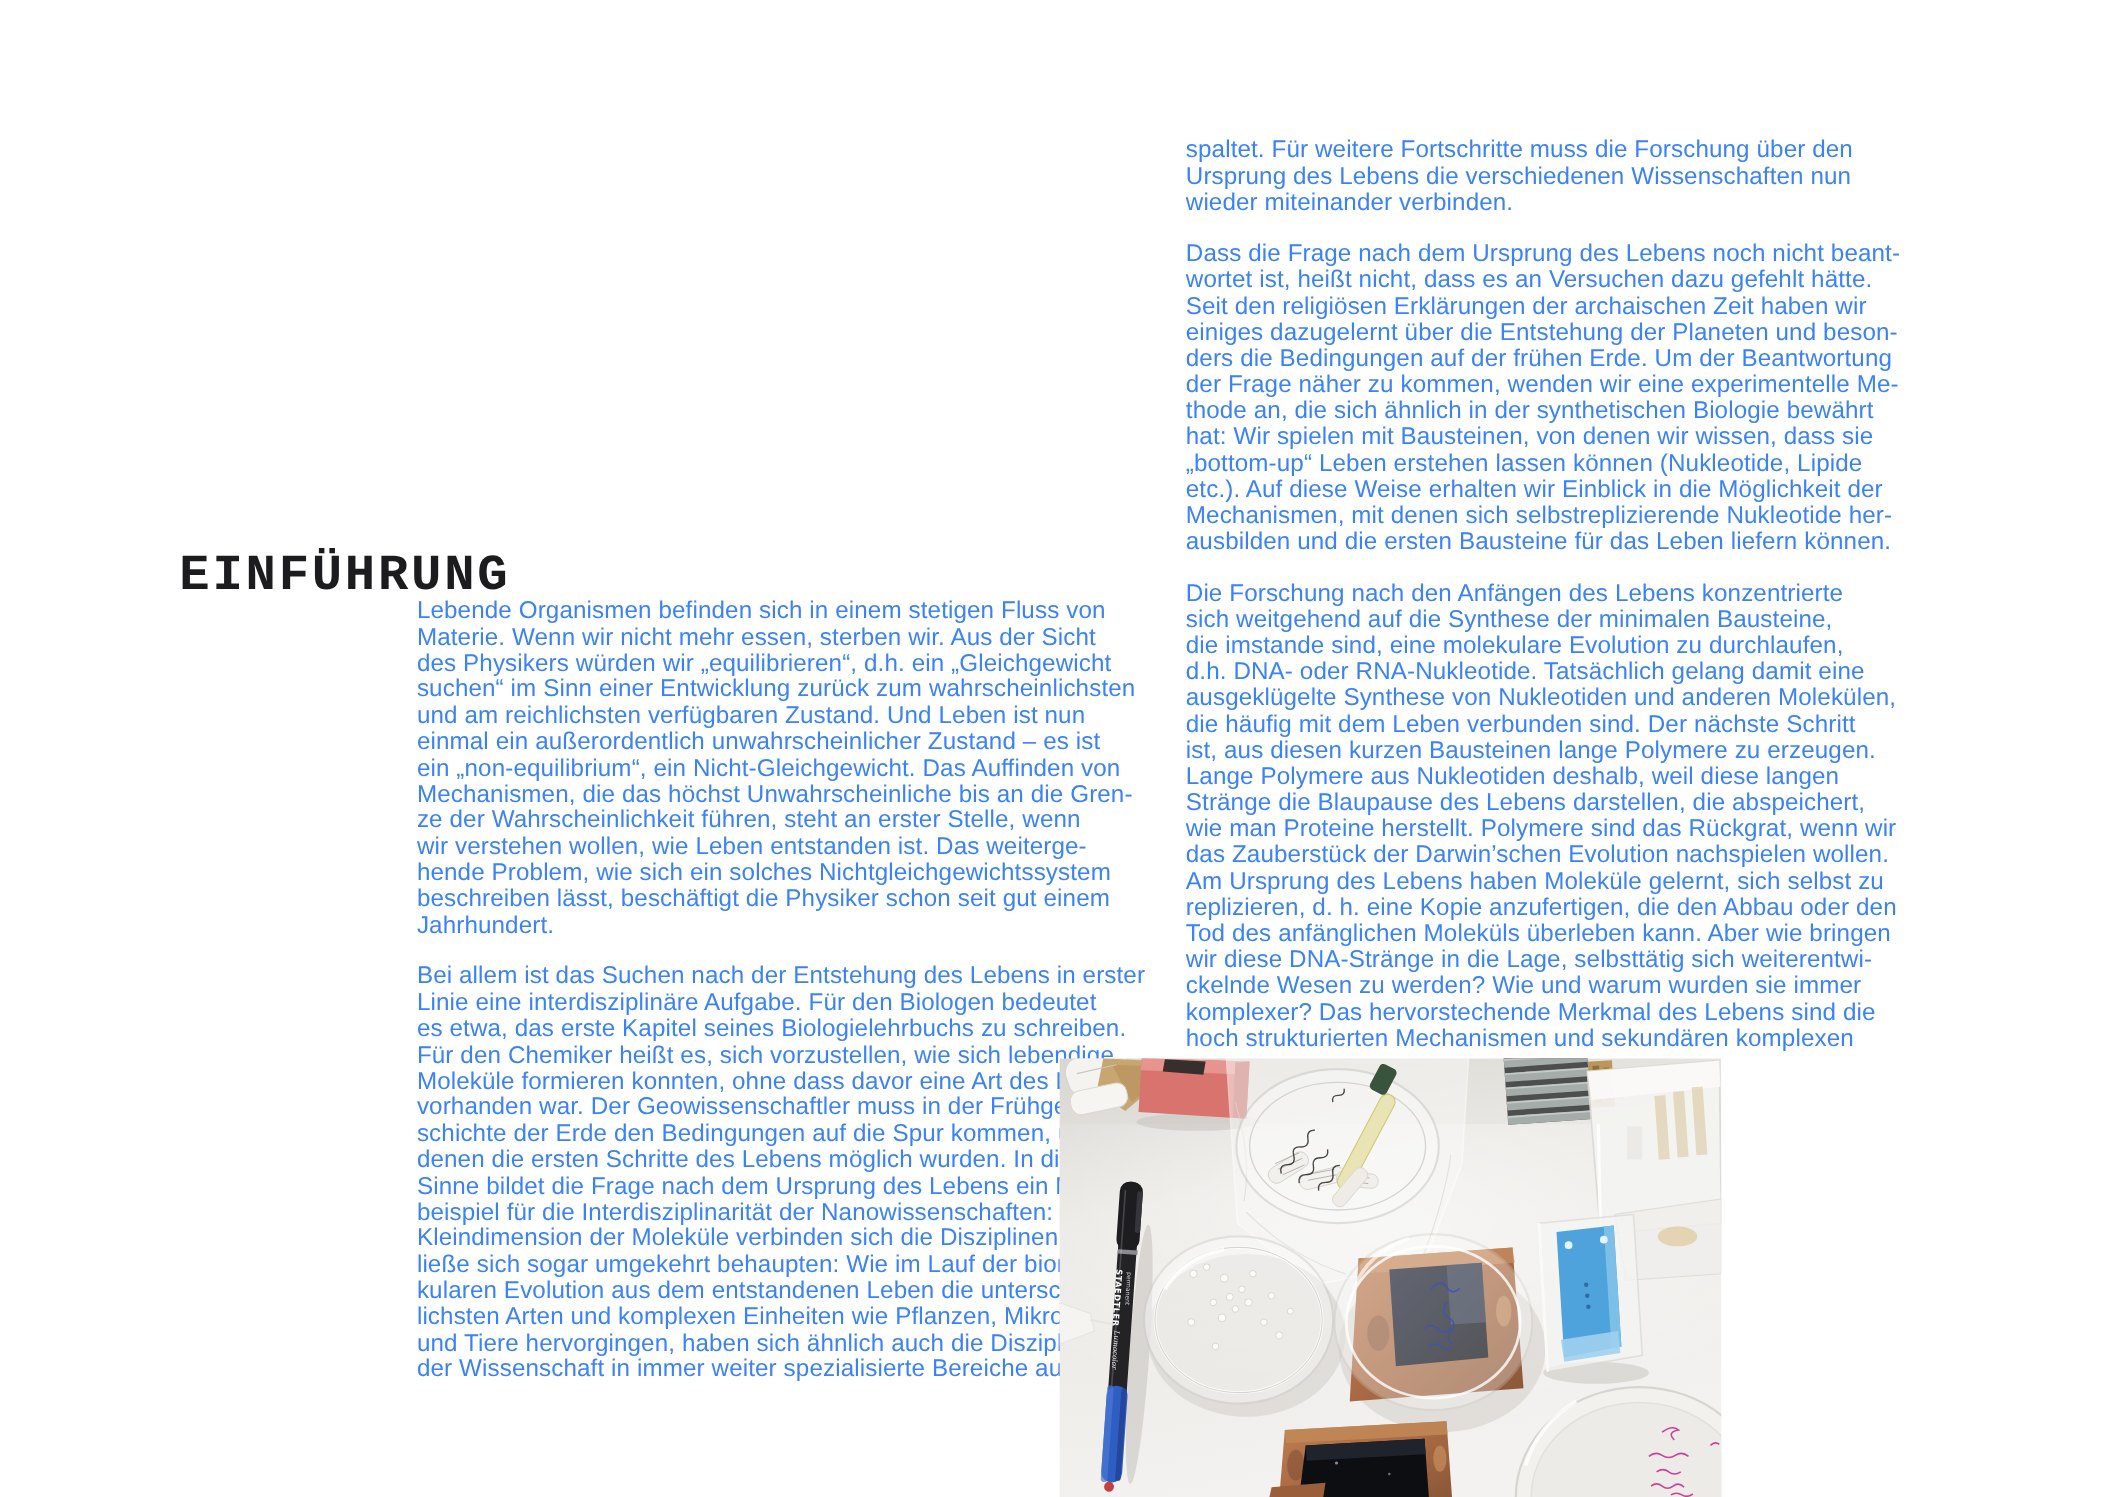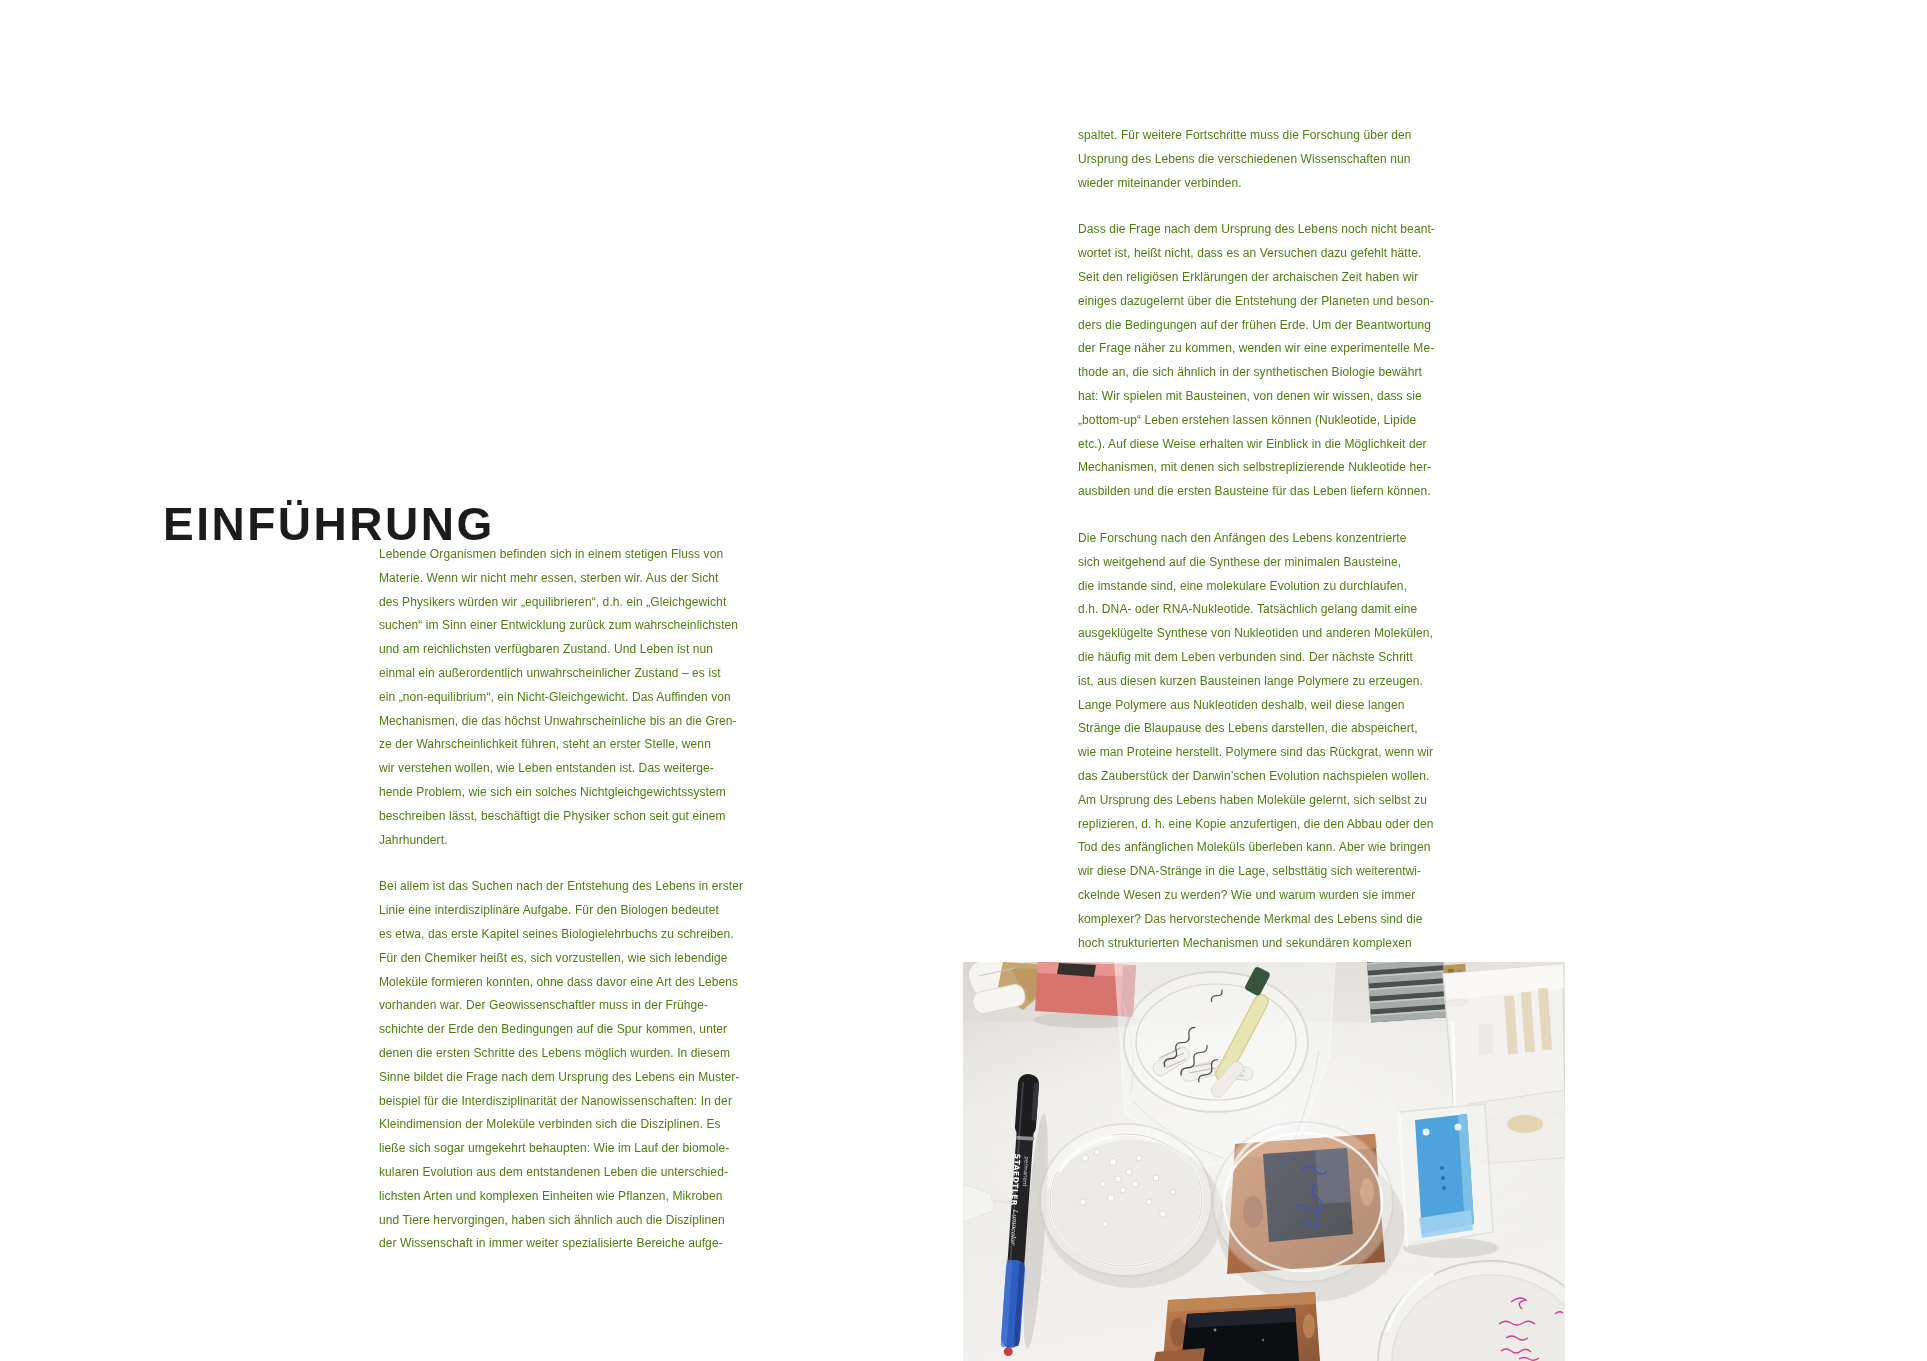--- a/index.html
+++ b/index.html
@@ -6,30 +6,30 @@
   body{
     width:1927px;height:1361px;
     background:#ffffff;
     position:relative;
     overflow:hidden;
     font-family:"Liberation Sans","DejaVu Sans",sans-serif;
   }
   .page-title{
     position:absolute;
     left:163px;top:466px;
-    font-family:Liberation Sans, sans-serif;
+    font-family:Liberation Mono, monospace;
     font-weight:bold;
     font-size:46px;
     letter-spacing:2.5px;
     color:#1c1c1e;
   }
   .text-col{
     position:absolute;
-    color:#4d7c0f;
-    font-size:12px;
+    color:#3b82f6;
+    font-size:22px;
     line-height:23.8px;
     letter-spacing:0.1px;
   }
   .col-left{left:368px;top:543px;width:545px;margin-left:11px;}
   .col-right{left:1078px;top:124px;width:545px;}
   .para{
     margin:0 0 23px 0;
     white-space:pre;
   }
   .para:last-child{margin-bottom:0;}

